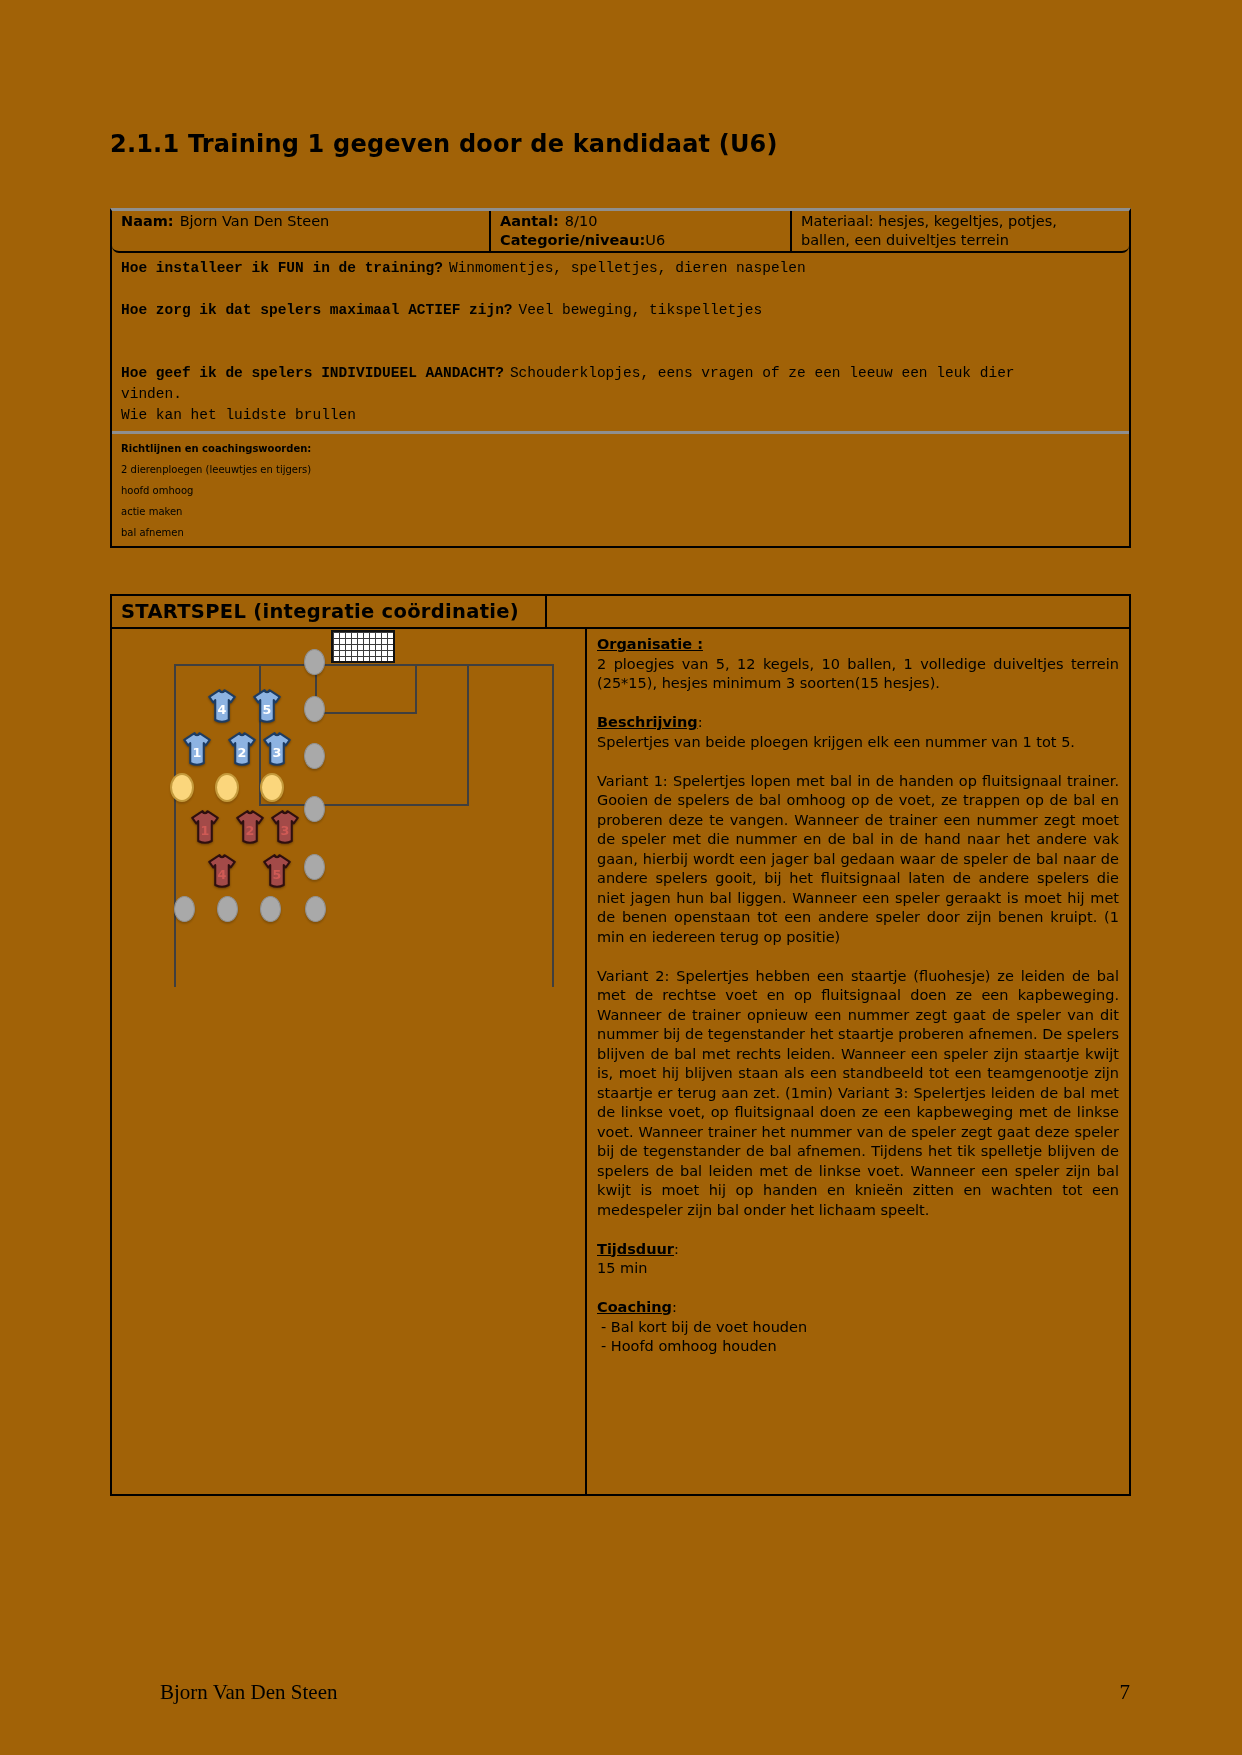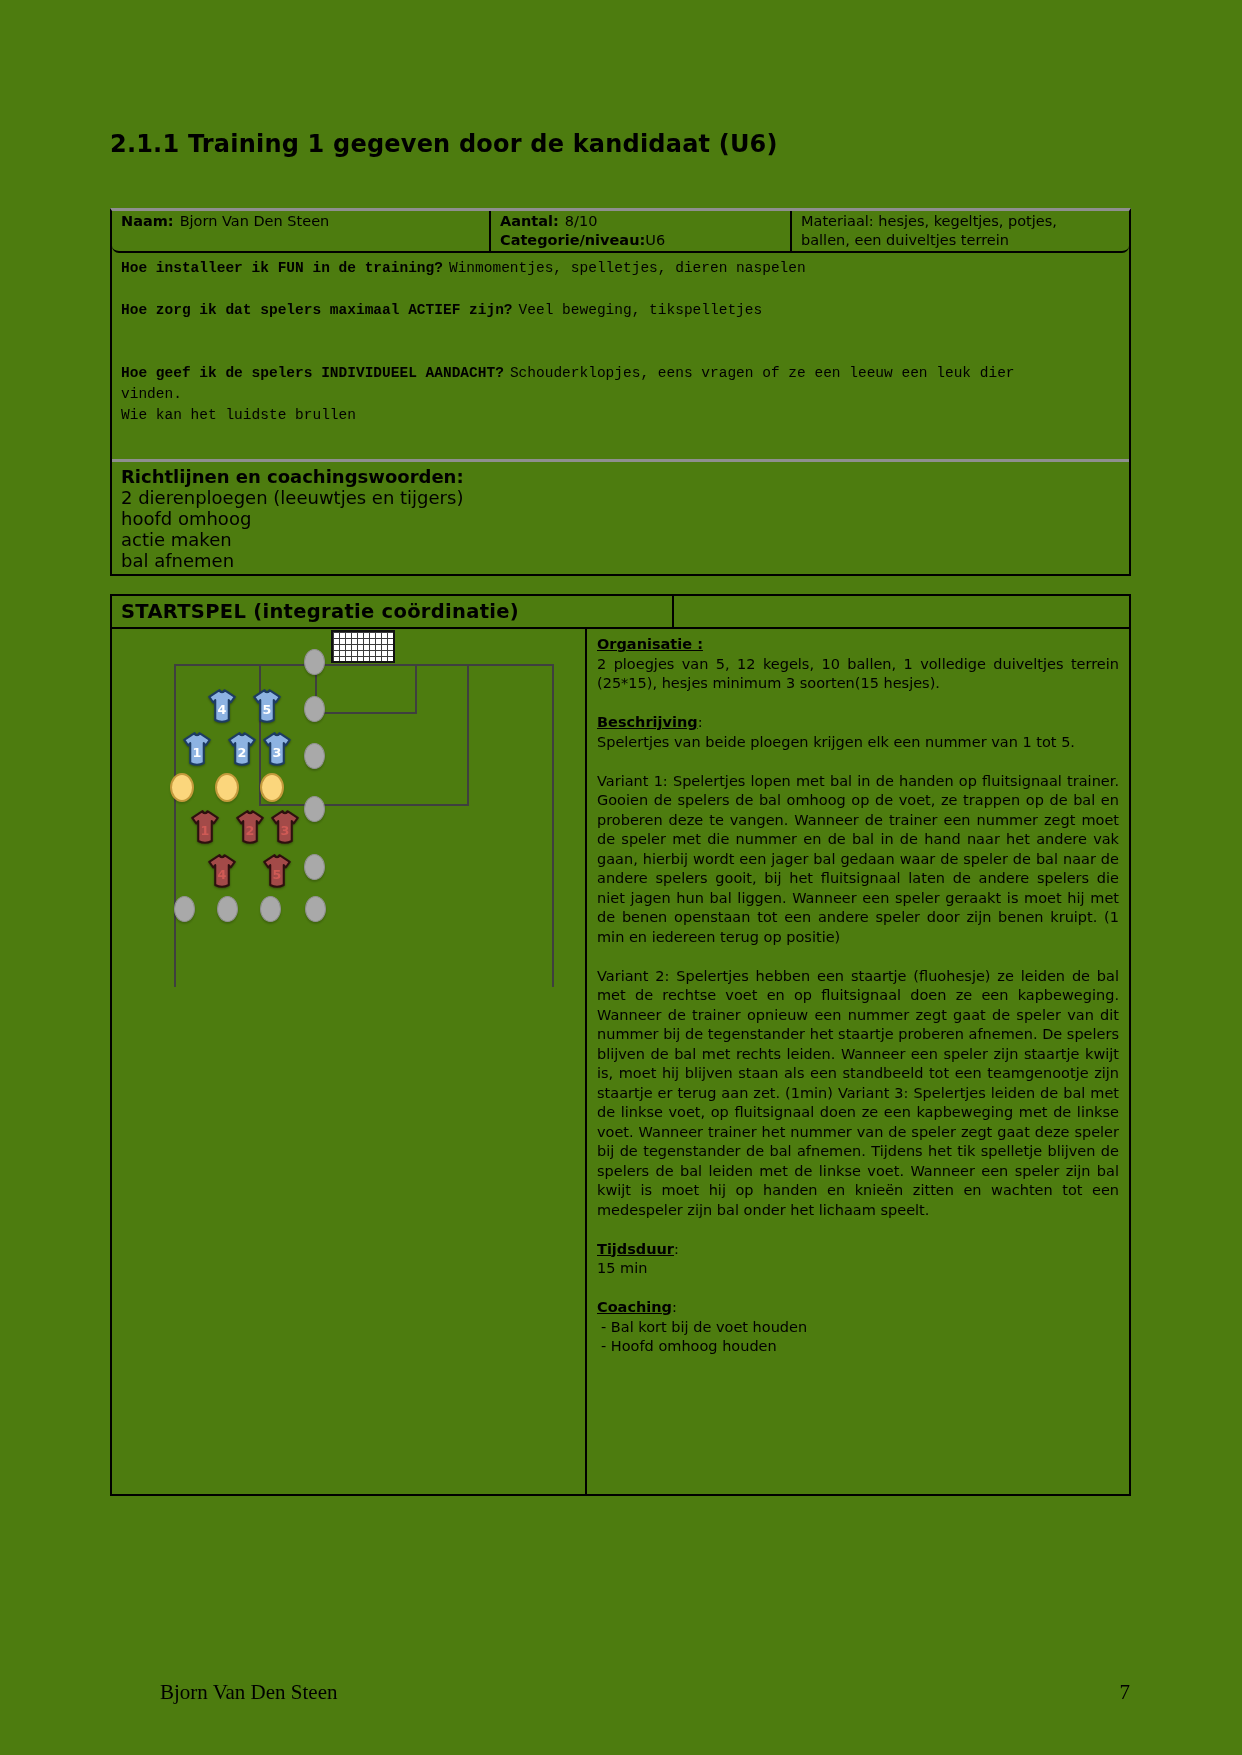--- a/index.html
+++ b/index.html
@@ -1,38 +1,38 @@
 <!DOCTYPE html>
 <html><head>
 <meta charset="utf-8">
 <style>
   html,body{margin:0;padding:0;background:#e8e8e8;}
-  .page{position:relative;width:1242px;height:1755px;background:#4d7c0f;
+  .page{position:relative;width:1242px;height:1755px;background:#a16207;
         font-family:"DejaVu Sans",sans-serif;color:#000;overflow:hidden;margin:0 auto;}
   .b{font-weight:bold;}
   .lbl{font-weight:bold;text-decoration:underline;}
   .qb{font-weight:bold;margin-right:6px;}
 
   .doc-title{position:absolute;left:110px;top:130px;font-size:24px;font-weight:bold;letter-spacing:.2px;}
 
   
   .t1{position:absolute;left:110px;top:208px;width:1021px;border:2px solid #000;border-top:3px solid #8f8f8f;box-sizing:border-box;}
   .t1 .row1{display:flex;border-bottom:2px solid #000;border-radius:7px;}
   .t1 .cell{padding:1px 9px;font-size:14.5px;line-height:19px;box-sizing:border-box;}
   .t1 .c1{width:377px;}
   .t1 .c2{width:301px;border-left:2px solid #000;}
   .t1 .c3{flex:1;border-left:2px solid #000;}
   .t1 .row2{padding:5px 9px;font-size:14.5px;line-height:21px;font-family:Liberation Mono, monospace;}
-  .t1 .row3{border-top:3px solid #8f8f8f;padding:4px 9px 3px 9px;font-size:18px;line-height:21px;margin-top:28px;}
+  .t1 .row3{border-top:3px solid #8f8f8f;padding:4px 9px 3px 9px;font-size:10px;line-height:21px;}
   .sp21{height:21px;}
 
   
   .t2{position:absolute;left:110px;top:594px;width:1021px;border:2px solid #000;box-sizing:border-box;}
   .t2 .hdr{display:flex;border-bottom:2px solid #000;}
-  .t2 .hdr-left{width:562px;border-right:2px solid #000;box-sizing:border-box;
+  .t2 .hdr-left{width:435px;border-right:2px solid #000;box-sizing:border-box;
                 font-size:19.5px;font-weight:bold;padding:4px 9px;letter-spacing:.3px;}
   .t2 .hdr-right{flex:1;}
   .t2 .bdy{display:flex;height:865px;}
   .t2 .bdy-left{width:475px;border-right:2px solid #000;box-sizing:border-box;position:relative;overflow:hidden;}
   .t2 .bdy-right{flex:1;padding:6px 10px 0 10px;font-size:14.5px;line-height:19.5px;
                  text-align:justify;box-sizing:border-box;overflow:hidden;}
   .sp19{height:19.5px;}
   .coach-line{padding-left:4px;}
 
   

